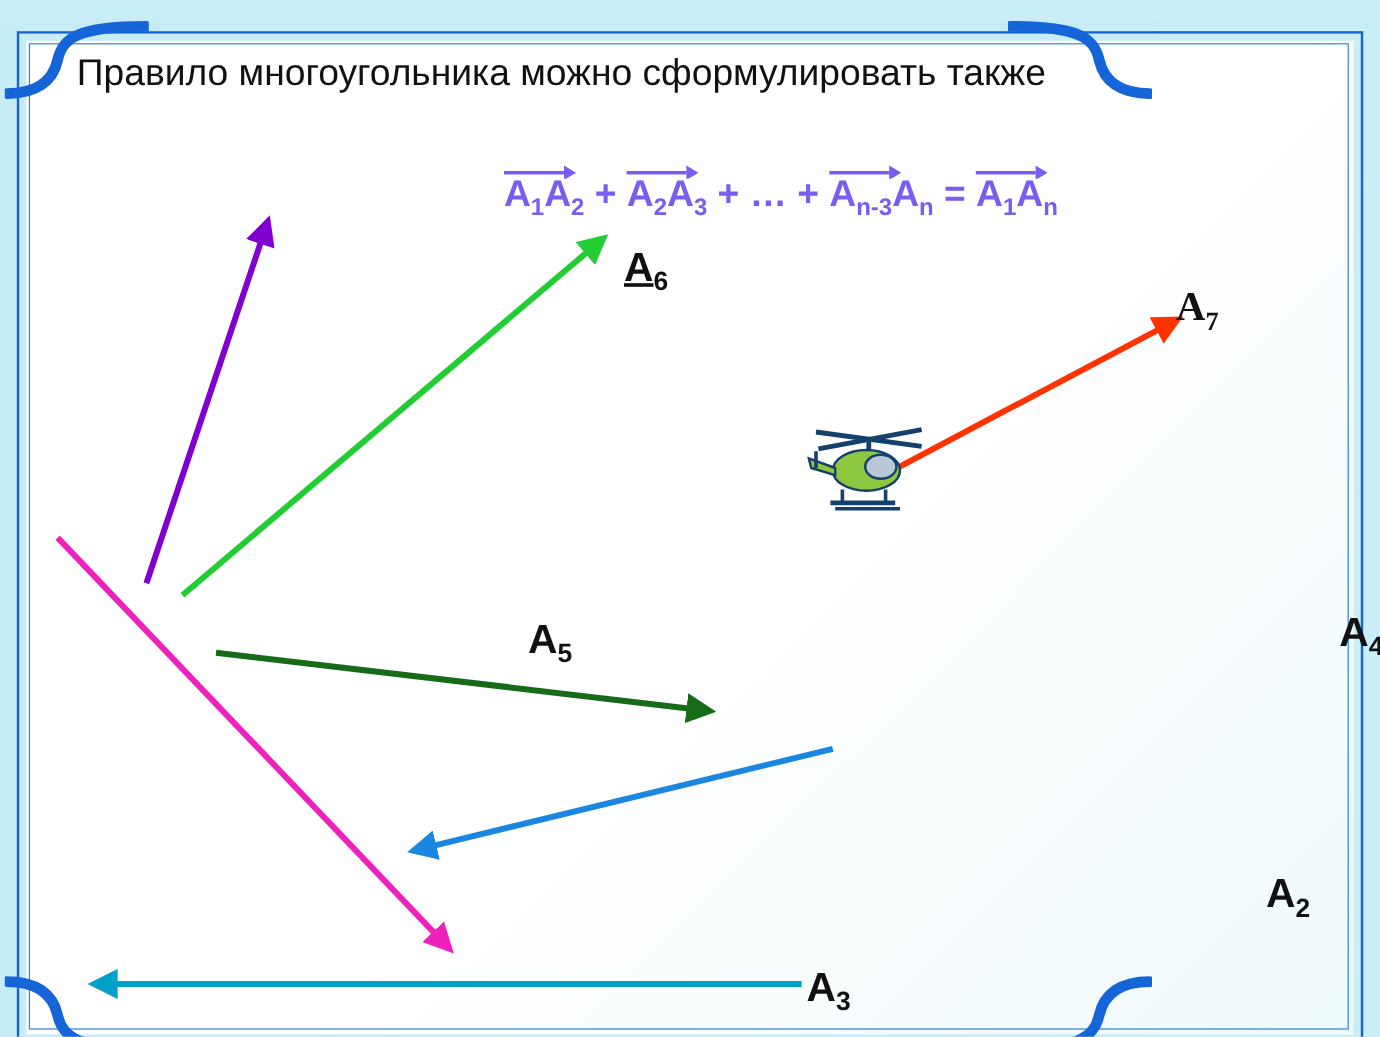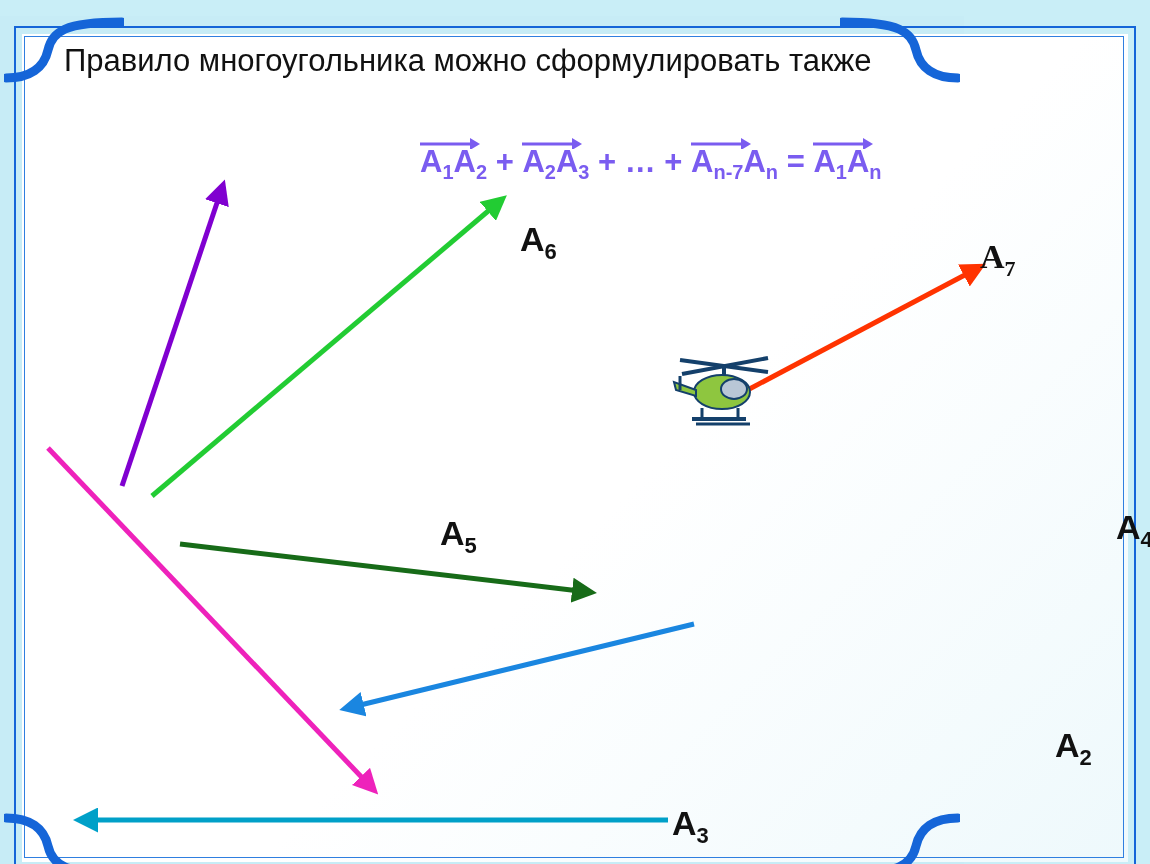--- a/index.html
+++ b/index.html
@@ -95,21 +95,21 @@
       <svg class="bar" viewBox="0 0 60 12" preserveAspectRatio="none">
         <line x1="0" y1="7" x2="50" y2="7" stroke="#7a5cf0" stroke-width="3"></line>
         <polygon points="50,1 60,7 50,13" fill="#7a5cf0"></polygon>
       </svg>
       <span>A</span><span class="sub">2</span><span>A</span><span class="sub">3</span>
     </span><span> + … + </span><span class="grp">
       <svg class="bar" viewBox="0 0 60 12" preserveAspectRatio="none">
         <line x1="0" y1="7" x2="50" y2="7" stroke="#7a5cf0" stroke-width="3"></line>
         <polygon points="50,1 60,7 50,13" fill="#7a5cf0"></polygon>
       </svg>
-      <span>A</span><span class="sub">n-7</span><span>A</span><span class="sub">n</span>
+      <span>A</span><span class="sub">n-3</span><span>A</span><span class="sub">n</span>
     </span><span>  =  </span><span class="grp">
       <svg class="bar" viewBox="0 0 60 12" preserveAspectRatio="none">
         <line x1="0" y1="7" x2="50" y2="7" stroke="#7a5cf0" stroke-width="3"></line>
         <polygon points="50,1 60,7 50,13" fill="#7a5cf0"></polygon>
       </svg>
       <span>A</span><span class="sub">1</span><span>A</span><span class="sub">n</span>
     </span>
   </div>
 
   <svg class="vectors">
@@ -151,20 +151,20 @@
     <line x1="52" y1="20" x2="52" y2="34" stroke="#14406b" stroke-width="4"></line>
     <ellipse cx="50" cy="46" rx="28" ry="17" fill="#8ec63f" stroke="#14406b" stroke-width="2"></ellipse>
     <ellipse cx="62" cy="43" rx="13" ry="10" fill="#b9c7d6" stroke="#14406b" stroke-width="2"></ellipse>
     <path d="M24 44 L2 36 L4 44 L24 50 z" fill="#8ec63f" stroke="#14406b" stroke-width="2"></path>
     <line x1="8" y1="30" x2="8" y2="44" stroke="#14406b" stroke-width="3"></line>
     <path d="M30 62 L30 72 M66 62 L66 72" stroke="#14406b" stroke-width="3"></path>
     <path d="M20 73 L74 73" stroke="#14406b" stroke-width="4"></path>
     <path d="M24 78 L78 78" stroke="#14406b" stroke-width="3"></path>
   </svg>
 
-  <div class="plabel" style="left:520px;top:204px;"><span>A</span><span class="sub">6</span></div>
+  <div class="plabel" style="left:520px;top:188px;text-decoration:underline;"><span>A</span><span class="sub">6</span></div>
   <div class="plabel" style="left:980px;top:222px;font-family:Liberation Serif, serif;"><span>A</span><span class="sub">7</span></div>
   <div class="plabel" style="left:440px;top:498px;"><span>A</span><span class="sub">5</span></div>
   <div class="plabel" style="left:1116px;top:492px;"><span>A</span><span class="sub">4</span></div>
   <div class="plabel" style="left:1055px;top:710px;"><span>A</span><span class="sub">2</span></div>
   <div class="plabel" style="left:672px;top:788px;"><span>A</span><span class="sub">3</span></div>
 
 </div>
 
 </body></html>

